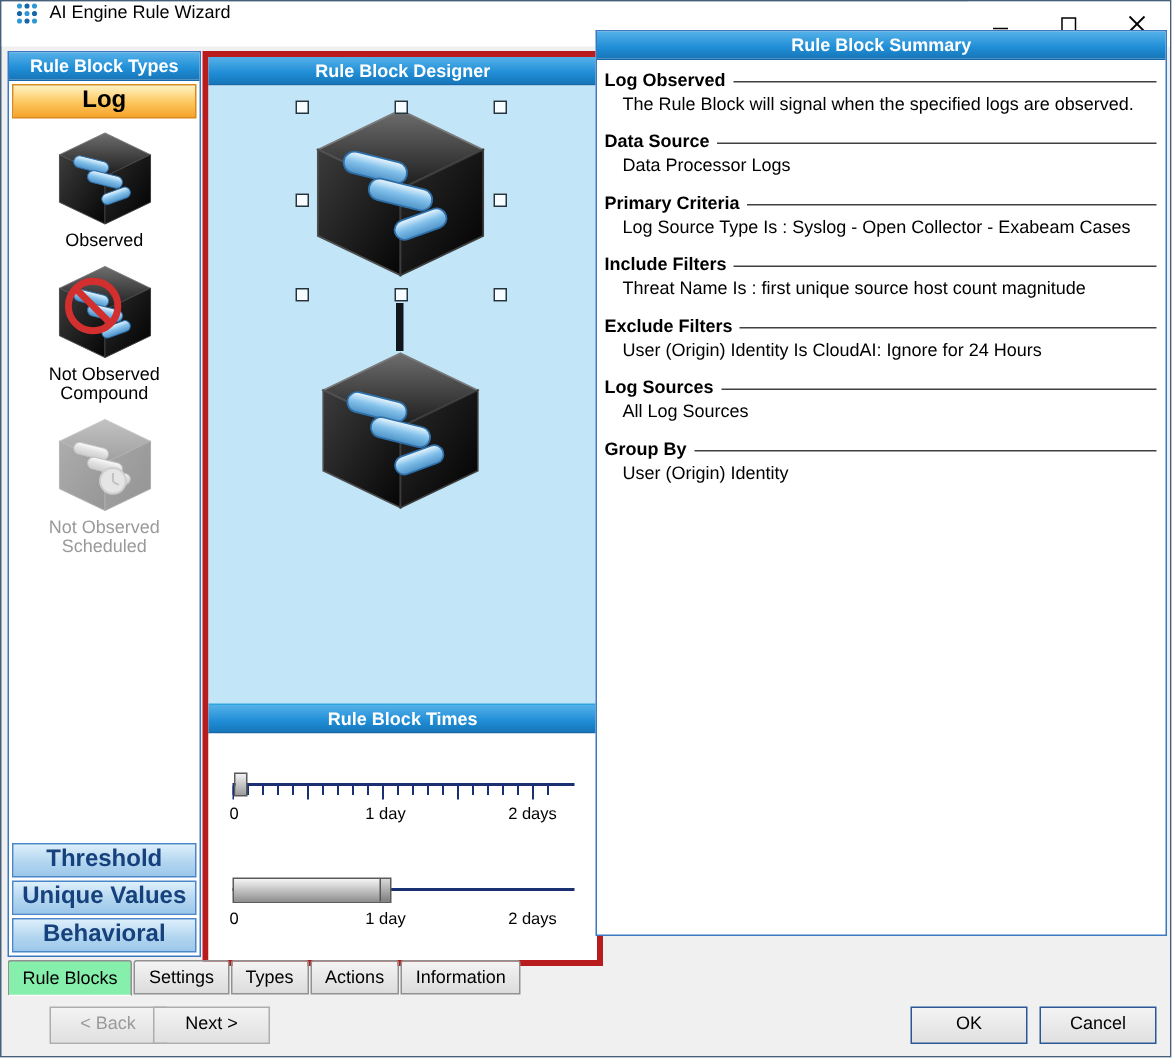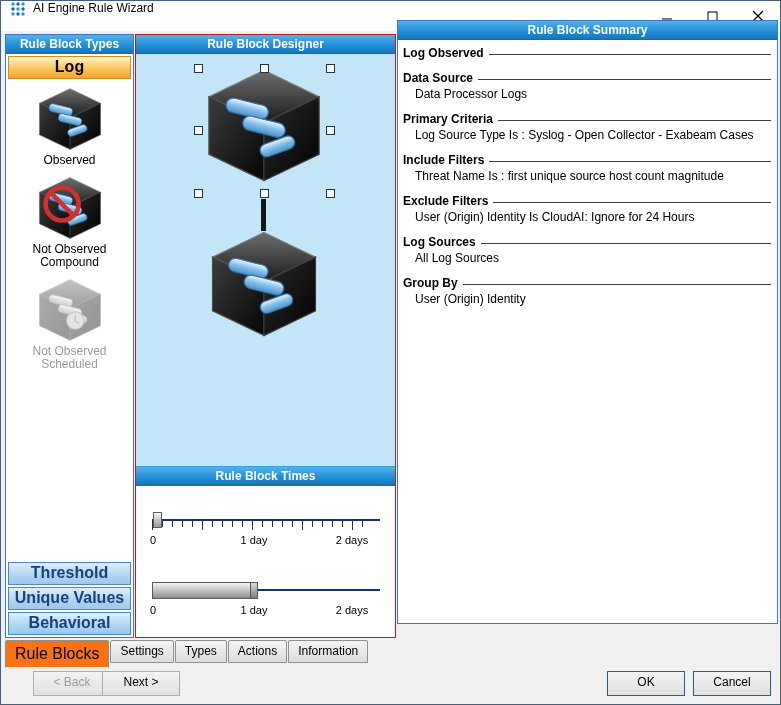--- a/index.html
+++ b/index.html
@@ -10,21 +10,21 @@
   .titlebar{position:absolute;left:0;top:0;width:100%;height:30px;background:#ffffff;display:flex;align-items:flex-start;}
   .app-icon{margin:0 7px 0 9px;width:16px;height:16px;flex:0 0 auto;}
   .title-text{font-size:12px;}
   .win-controls{margin-left:auto;display:flex;height:100%;}
   .win-btn{width:45px;height:100%;display:flex;align-items:center;justify-content:center;background:#fff;border:none;padding:0;}
 
   
   .panel-hdr{height:18px;line-height:18px;text-align:center;font-weight:bold;color:#fff;font-size:12px;
      background:linear-gradient(180deg,#55b1e8 0%,#1f8dd6 60%,#1776b8 100%);border-bottom:1px solid #1668a8;}
   .left-panel{position:absolute;left:4px;top:33px;width:127px;height:602px;background:#ffffff;border:1px solid #3a78c2;display:flex;flex-direction:column;}
-  .mid-panel{position:absolute;left:134px;top:33px;width:259px;height:602px;background:#ffffff;border:1px solid #b91c1c;display:flex;flex-direction:column;}
+  .mid-panel{position:absolute;left:134px;top:33px;width:259px;height:602px;background:#ffffff;border:4px solid #b91c1c;display:flex;flex-direction:column;}
   .right-panel{position:absolute;left:396px;top:19px;width:379px;height:602px;background:#ffffff;border:1px solid #3a78c2;display:flex;flex-direction:column;}
 
   
   .cat-btn{margin:2px 2px 0 2px;height:21px;line-height:19px;text-align:center;font-weight:bold;font-size:16px;
      border:1px solid #4a86c8;background:linear-gradient(180deg,#ddeffb 0%,#b3d6f0 55%,#9cc7ea 100%);color:#16417c;}
   .cat-btn.selected{border:1px solid #d98a1c;background:linear-gradient(180deg,#fff3c4 0%,#fcc65c 55%,#f5a32b 100%);color:#000;}
   .type-items{flex:1;display:flex;flex-direction:column;align-items:center;padding-top:8px;}
   .type-item{display:flex;flex-direction:column;align-items:center;margin-bottom:9px;width:110px;}
   .type-item .lbl{text-align:center;font-size:12px;line-height:13px;margin-top:3px;}
   .type-item.disabled .lbl{color:#9a9a9a;}
@@ -53,21 +53,21 @@
   .sum-sec{margin-bottom:11px;}
   .sum-head{display:flex;align-items:center;}
   .sum-title{font-weight:bold;white-space:nowrap;padding-right:5px;}
   .sum-rule{flex:1;height:1px;background:#404040;margin-top:2px;}
   .sum-text{padding:3px 8px 0 12px;line-height:13px;}
 
   
   .tabbar{position:absolute;left:4px;top:639px;width:771px;height:23px;display:flex;align-items:flex-start;}
   .tab{padding:3px 9px 4px 9px;margin-right:1px;border:1px solid #919191;border-radius:2px 2px 0 0;
      background:linear-gradient(180deg,#f4f4f4,#dcdcdc);font-size:12px;}
-  .tab.active{background:#f97316;border-bottom-color:#ffffff;padding-top:4px;font-size:16px;}
+  .tab.active{background:#86efac;border-bottom-color:#ffffff;padding-top:4px;font-size:12px;}
 
   
   .footer{position:absolute;left:0;top:668px;width:100%;height:34px;}
   .btn{position:absolute;top:2px;width:76px;height:23px;font-size:12px;text-align:center;line-height:21px;
      background:linear-gradient(180deg,#f3f3f3,#e0e0e0);border:1px solid #adadad;}
   .btn.primary{border:1px solid #2b5797;}
   .btn.disabled{color:#9a9a9a;}
   .b-back{left:32px;}
   .b-next{left:101px;}
   .b-ok{right:95px;}
@@ -237,20 +237,21 @@
 
   <div class="right-panel">
     <div class="panel-hdr">Rule Block Summary</div>
     <div class="summary-body">
 
       <div class="sum-sec">
         <div class="sum-head">
             <span class="sum-title">Log Observed</span>
             <span class="sum-rule"></span>
           </div>
+        <div class="sum-text">The Rule Block will signal when the specified logs are observed.</div>
       </div>
 
       <div class="sum-sec">
         <div class="sum-head">
             <span class="sum-title">Data Source</span>
             <span class="sum-rule"></span>
           </div>
         <div class="sum-text">Data Processor Logs</div>
       </div>
 

